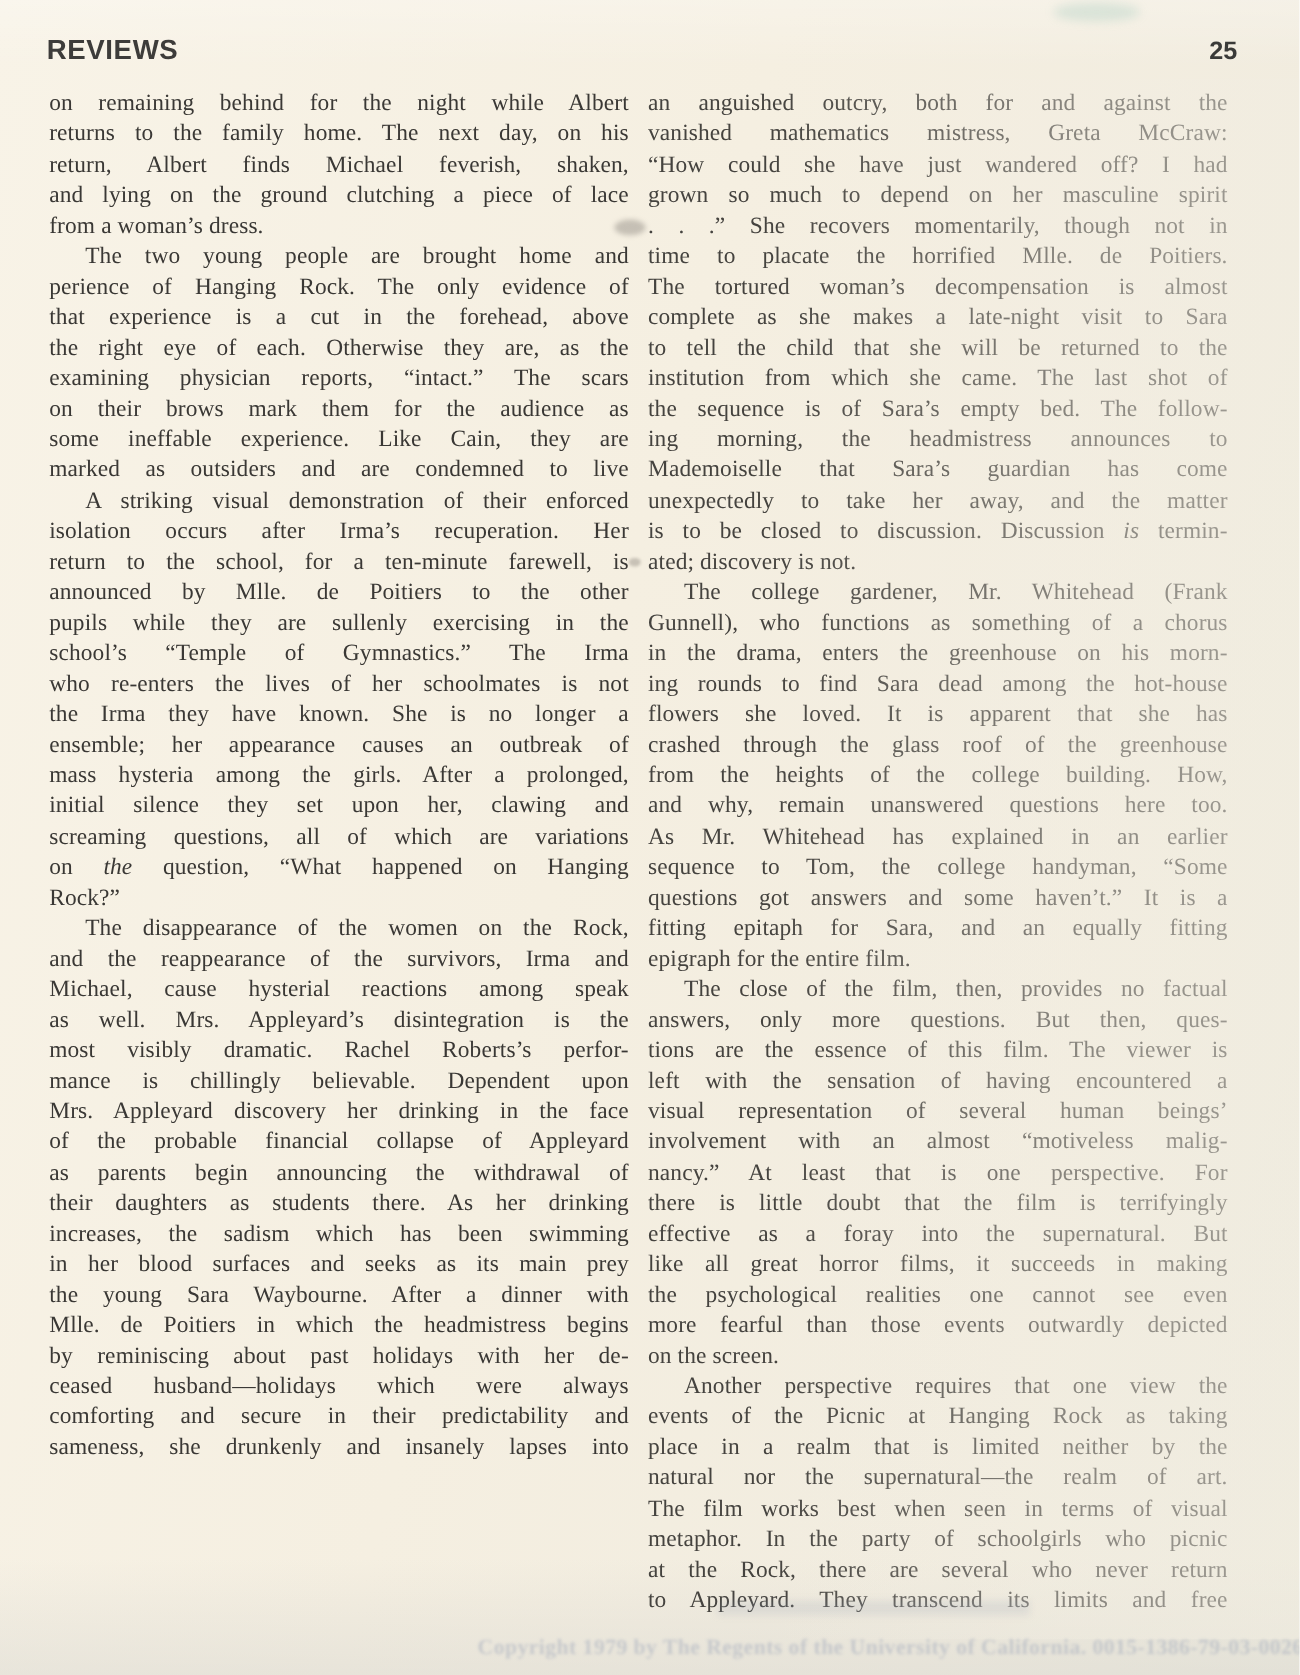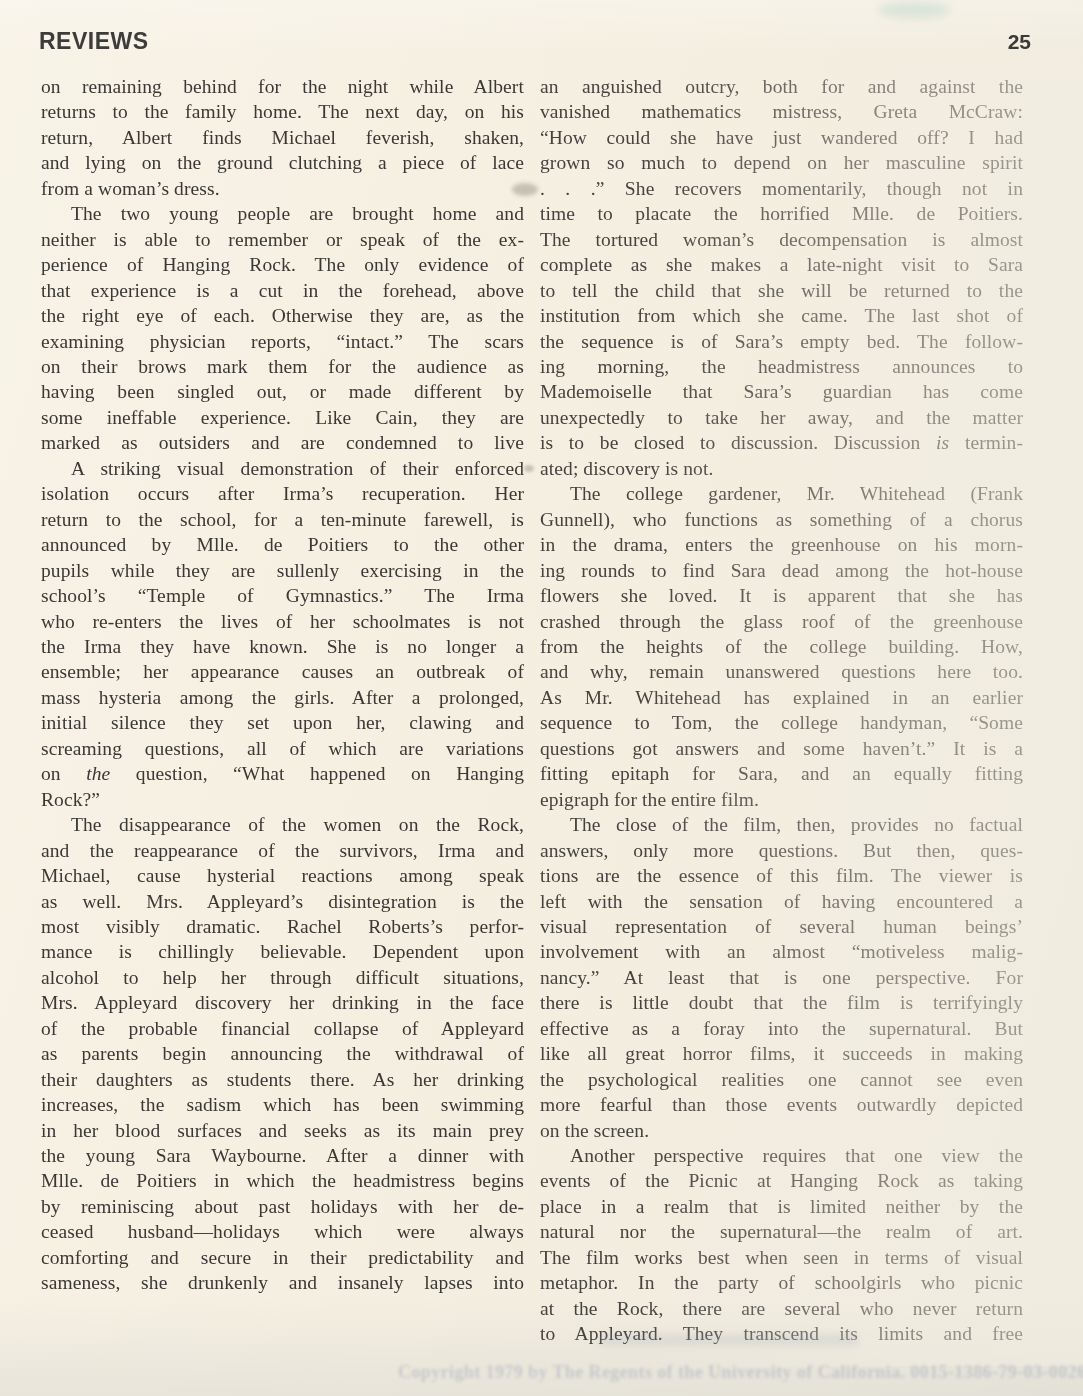--- a/index.html
+++ b/index.html
@@ -72,27 +72,25 @@
     <div class="column col-left">
         <div class="paragraph">
           <div class="line">on remaining behind for the night while Albert</div>
           <div class="line">returns to the family home. The next day, on his</div>
           <div class="line">return, Albert finds Michael feverish, shaken,</div>
           <div class="line">and lying on the ground clutching a piece of lace</div>
           <div class="line lastleft">from a woman’s dress.</div>
         </div>
         <div class="paragraph">
           <div class="line indent">The two young people are brought home and</div>
-          <div class="line">neither is able to remember or speak of the ex-</div>
           <div class="line">perience of Hanging Rock. The only evidence of</div>
           <div class="line">that experience is a cut in the forehead, above</div>
           <div class="line">the right eye of each. Otherwise they are, as the</div>
           <div class="line">examining physician reports, “intact.” The scars</div>
           <div class="line">on their brows mark them for the audience as</div>
-          <div class="line">having been singled out, or made different by</div>
           <div class="line">some ineffable experience. Like Cain, they are</div>
           <div class="line">marked as outsiders and are condemned to live</div>
         </div>
         <div class="paragraph">
           <div class="line indent">A striking visual demonstration of their enforced</div>
           <div class="line">isolation occurs after Irma’s recuperation. Her</div>
           <div class="line">return to the school, for a ten-minute farewell, is</div>
           <div class="line">announced by Mlle. de Poitiers to the other</div>
           <div class="line">pupils while they are sullenly exercising in the</div>
           <div class="line">school’s “Temple of Gymnastics.” The Irma</div>
@@ -105,21 +103,20 @@
           <div class="line">on <i>the</i> question, “What happened on Hanging</div>
           <div class="line lastleft">Rock?”</div>
         </div>
         <div class="paragraph">
           <div class="line indent">The disappearance of the women on the Rock,</div>
           <div class="line">and the reappearance of the survivors, Irma and</div>
           <div class="line">Michael, cause hysterial reactions among speak</div>
           <div class="line">as well. Mrs. Appleyard’s disintegration is the</div>
           <div class="line">most visibly dramatic. Rachel Roberts’s perfor-</div>
           <div class="line">mance is chillingly believable. Dependent upon</div>
-          <div class="line">alcohol to help her through difficult situations,</div>
           <div class="line">Mrs. Appleyard discovery her drinking in the face</div>
           <div class="line">of the probable financial collapse of Appleyard</div>
           <div class="line">as parents begin announcing the withdrawal of</div>
           <div class="line">their daughters as students there. As her drinking</div>
           <div class="line">increases, the sadism which has been swimming</div>
           <div class="line">in her blood surfaces and seeks as its main prey</div>
           <div class="line">the young Sara Waybourne. After a dinner with</div>
           <div class="line">Mlle. de Poitiers in which the headmistress begins</div>
           <div class="line">by reminiscing about past holidays with her de-</div>
           <div class="line">ceased husband—holidays which were always</div>

